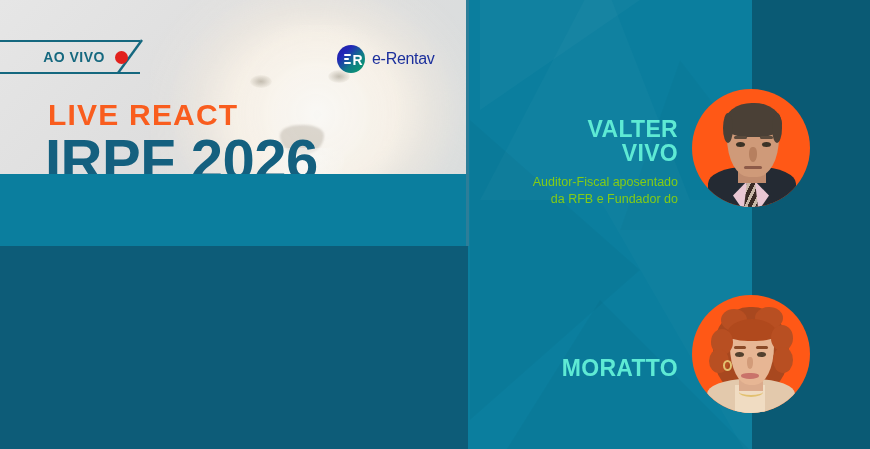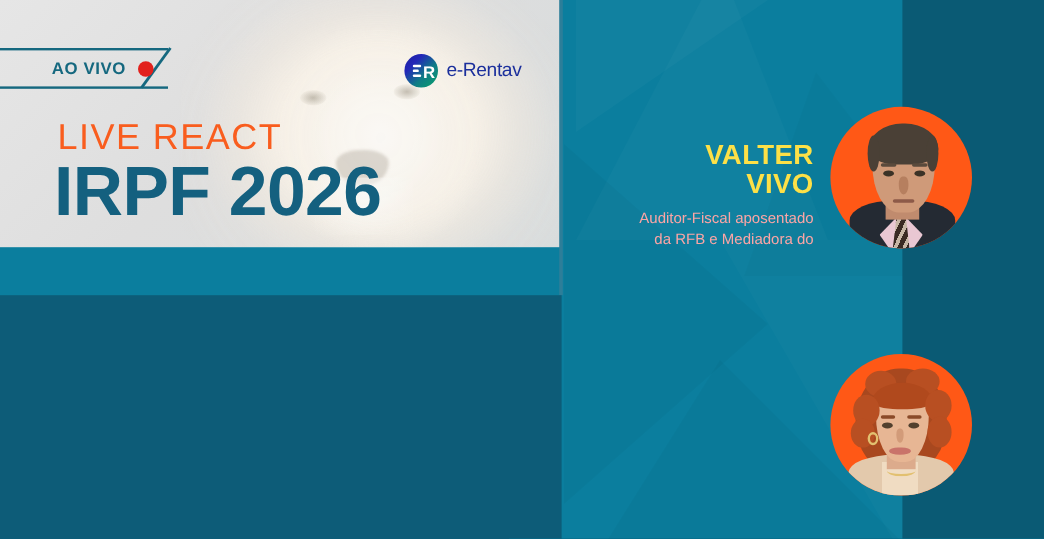--- a/index.html
+++ b/index.html
@@ -44,21 +44,21 @@
         border-bottom:200px solid rgba(255,255,255,.03); }
   .p6 { left:480px; top:0px; width:0;height:0;
         border-top:110px solid rgba(255,255,255,.05);
         border-right:160px solid transparent; }
   .p7 { left:620px; top:60px; width:0;height:0;
         border-left:60px solid transparent; border-right:130px solid transparent;
         border-bottom:170px solid rgba(0,0,0,.04); }
 
   
   .left-top {
-    position:absolute; left:0; top:0; width:468px; height:206px;
+    position:absolute; left:0; top:0; width:468px; height:174px;
     background:linear-gradient(135deg,#e6e6e6 0%,#dedede 45%,#d8dcdd 100%);
     overflow:hidden;
   }
   .left-bottom {
     position:absolute; left:0; top:246px; width:468px; height:203px;
     background:#0d5c78;
   }
   .panel-edge-line {
     position:absolute; left:466px; top:0; width:3px; height:246px;
     background:#2d7e99;
@@ -118,21 +118,21 @@
   .badge-text {
     font-size:14px; font-weight:bold; letter-spacing:.5px; color:#15687f;
   }
   .live-dot {
     width:13px; height:13px; border-radius:50%; background:#e2211c;
   }
 
   
   .live-react {
     position:absolute; left:48px; top:98px;
-    font-size:30px; font-weight:normal; letter-spacing:1.2px;
+    font-size:30px; font-weight:bold; letter-spacing:1.2px;
     color:#f95d1e;
   }
   
   .irpf {
     position:absolute; left:45px; top:131px;
     font-size:58px; font-weight:bold; letter-spacing:-0.5px;
     color:#14607f; line-height:1;
   }
 
   
@@ -156,26 +156,26 @@
     position:absolute;
     display:flex; align-items:center; justify-content:flex-end;
   }
   .speaker-1 { left:492px; top:82px;  width:318px; height:132px; }
   .speaker-2 { left:492px; top:288px; width:318px; height:132px; }
 
   .speaker-txt {
     text-align:right; padding-right:14px; flex:1 1 auto;
   }
   .speaker-name {
-    color:#fde047; font-weight:bold; font-size:23px; line-height:1.06;
+    color:#5eead4; font-weight:bold; font-size:23px; line-height:1.06;
     letter-spacing:.3px;
     margin-top:28px;
   }
   .speaker-role {
-    color:#fca5a5; font-size:12.5px; line-height:1.32; margin-top:9px;
+    color:#84cc16; font-size:12.5px; line-height:1.32; margin-top:9px;
   }
 
   .avatar {
     position:relative; flex:0 0 auto;
     width:118px; height:118px; border-radius:50%;
     background:#ff5816; overflow:hidden;
   }
   
   .a1-photo { position:absolute; left:14px; top:6px; width:92px; height:112px; }
   .a1-suit {
@@ -346,21 +346,21 @@
   </div>
 
   <div class="speaker speaker-1">
     <div class="speaker-txt">
       <div class="speaker-name">
         <div>VALTER</div>
         <div>VIVO</div>
       </div>
       <div class="speaker-role">
         <div>Auditor-Fiscal aposentado</div>
-        <div>da RFB e Mediadora do</div>
+        <div>da RFB e Fundador do</div>
       </div>
     </div>
     <div class="avatar">
       <div class="a1-photo">
         <div class="a1-suit"></div>
         <div class="a1-shirt"></div>
         <div class="a1-tie"></div>
         <div class="a1-neck"></div>
         <div class="a1-head"></div>
         <div class="a1-hair"></div>
@@ -372,20 +372,21 @@
         <div class="a1-eye a1-eye-r"></div>
         <div class="a1-nose"></div>
         <div class="a1-mouth"></div>
       </div>
     </div>
   </div>
 
   <div class="speaker speaker-2">
     <div class="speaker-txt">
       <div class="speaker-name">
+        <div>MORATTO</div>
       </div>
     </div>
     <div class="avatar">
       <div class="a2-photo">
         <div class="a2-hairback"></div>
         <div class="a2-curl a2-c5"></div>
         <div class="a2-curl a2-c6"></div>
         <div class="a2-top"></div>
         <div class="a2-topv"></div>
         <div class="a2-neck"></div>

